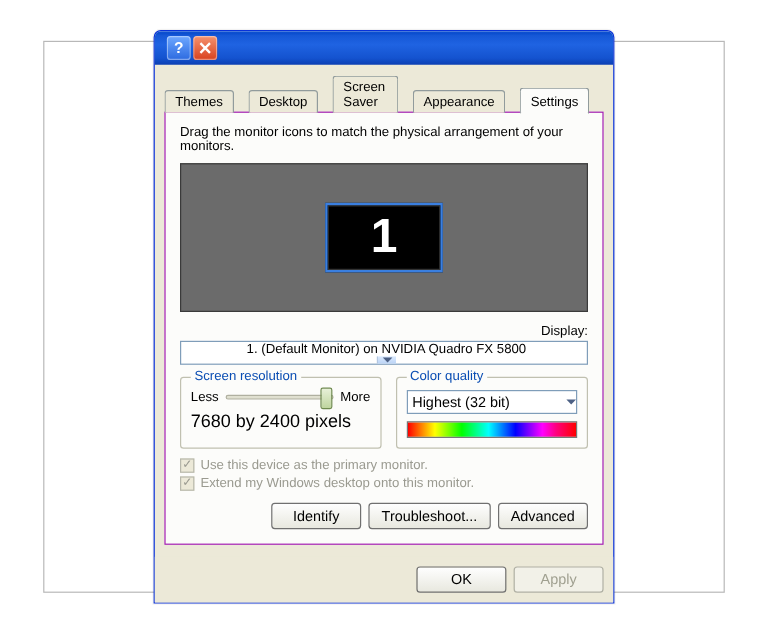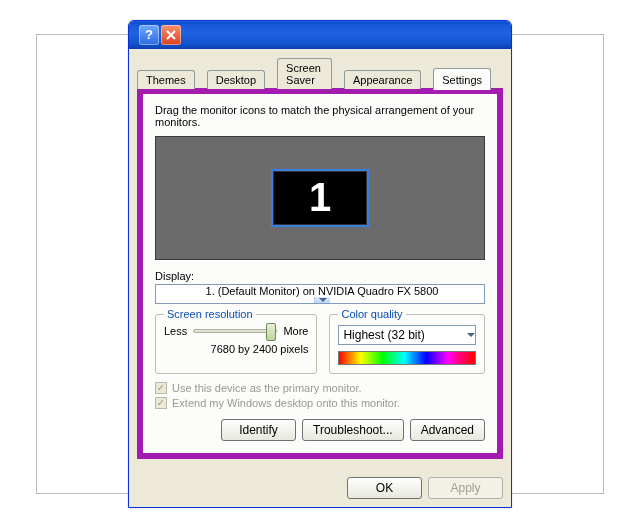--- a/index.html
+++ b/index.html
@@ -92,21 +92,21 @@
   }
   .tab.active {
     background: #fcfcfa;
     padding-top: 5px;
     top: 1px;
     z-index: 3;
     border-bottom: 1px solid #fcfcfa;
     margin-bottom: -1px;
   }
   .tabpanel {
-    border: 6px solid #a21caf;
+    border: 1px solid #a21caf;
     background: #fcfcfa;
     padding: 10px 12px 12px 12px;
     position: relative;
     z-index: 1;
   }
   .instruction {
     font-size: 11px;
     margin-bottom: 8px;
   }
   
@@ -133,20 +133,21 @@
   .monitor .num {
     color: #fff;
     font-size: 40px;
     font-weight: bold;
     font-family: Arial, sans-serif;
   }
   
   .field-label {
     font-size: 11px;
     margin-bottom: 2px;
+    text-align: right;
   }
   .combobox {
     width: 100%;
     height: 20px;
     background: #fff;
     border: 1px solid #7f9db9;
     display: flex;
     align-items: center;
     padding: 0 0 0 4px;
     font-size: 11px;
@@ -201,21 +202,21 @@
   .slider-thumb {
     position: absolute;
     top: -7px;
     right: 0;
     width: 10px;
     height: 18px;
     background: linear-gradient(to bottom, #e7f0d8, #bfd59f);
     border: 1px solid #6f8a4f;
     border-radius: 2px;
   }
-  .res-value { text-align: right; font-size: 11px; margin-top: 6px; }
+  .res-value { text-align: left; font-size: 15px; margin-top: 6px; }
   
   .cq-combo {
     width: 100%;
     height: 20px;
     background: #fff;
     border: 1px solid #7f9db9;
     display: flex;
     align-items: center;
     padding: 0 0 0 4px;
     font-size: 12px;

